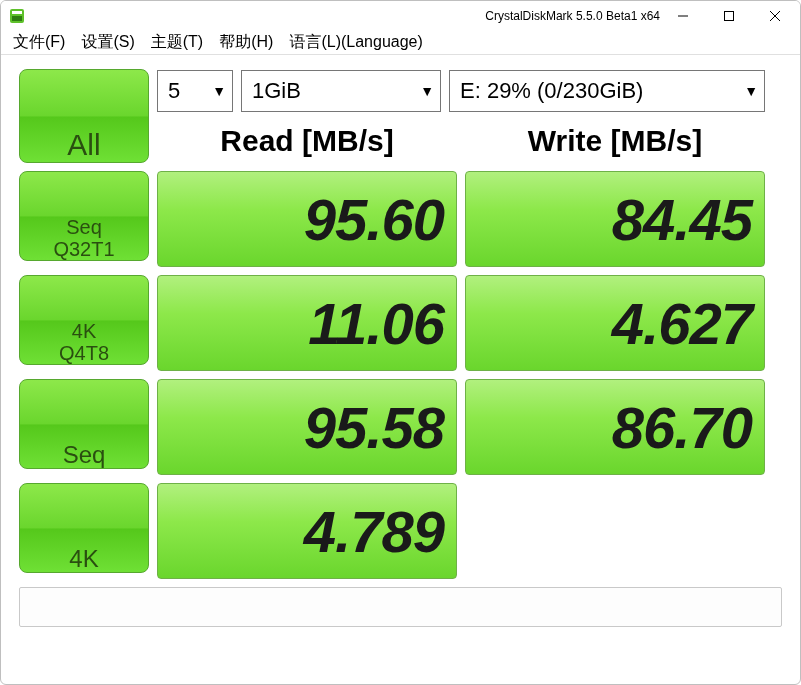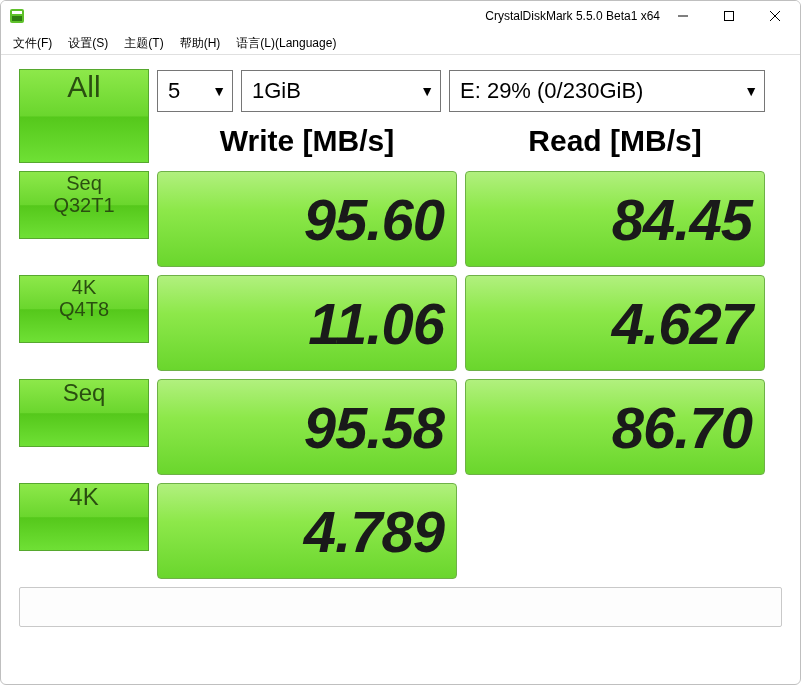--- a/index.html
+++ b/index.html
@@ -7,32 +7,32 @@
   body { overflow: hidden; border: 1px solid #bfbfbf; border-radius: 6px; }
 
   
   .titlebar { height: 30px; display: flex; align-items: center; padding: 0 2px 0 8px; background: #fff; user-select: none; text-align: right; }
   .titlebar .icon-box { width: 16px; height: 16px; margin-right: 6px; display:flex; align-items:center; justify-content:center;}
   .titlebar .title-text { font-size: 12px; color:#000; flex:1; }
   .win-controls { display:flex; height:100%; }
   .win-btn { width:46px; height:30px; display:flex; align-items:center; justify-content:center; font-size:10px; color:#000; }
 
   
-  .menubar { height: 24px; background:#fff; display:flex; align-items:flex-end; padding:0 4px; font-size:12px; border-bottom:1px solid #e0e0e0;}
+  .menubar { height: 24px; background:#fff; display:flex; align-items:center; padding:0 4px; font-size:16px; border-bottom:1px solid #e0e0e0;}
   .menu-item { padding: 2px 8px; cursor:default;}
 
   
   .content { padding: 14px 18px 10px 18px; }
   .grid { display:grid; grid-template-columns: 130px 300px 300px; grid-auto-rows: auto; gap: 8px 8px; }
 
   .green-btn {
     background: linear-gradient(to bottom, #8de84a 0%, #6ad62d 50%, #55c81b 51%, #6fe035 100%);
     border: 1px solid #56a82e;
-    border-radius: 0;
-    display:flex; align-items:flex-start; justify-content:center;
+    border-radius: 8px;
+    display:flex; align-items:flex-end; justify-content:center;
     text-align:center;
     cursor:pointer;
     height: 96px;
   }
   .green-btn .label-main { font-size: 24px; color:#2a4f10; font-weight:400;}
   .green-btn .label-sub  { font-size: 20px; color:#2a4f10; font-weight:400; line-height:1.1;}
   .green-btn.all { grid-row: span 2;}
   .green-btn.all .label-main { font-size: 30px;}
   .row-header-top { grid-column: 2 / span 2; display:flex; gap:8px; align-items:center;}
   .select-box { background:#fff; border:1px solid #767676; height:42px; display:flex; align-items:center; justify-content:space-between; padding:0 6px 0 10px; font-size:22px; font-weight:400;}
@@ -53,21 +53,21 @@
     display:flex; align-items:center; justify-content:flex-end;
     padding: 0 12px;
     font-size: 58px; font-weight:800; color:#1a1a1a;
     letter-spacing: -1px;
     font-family: "Arial Black", Arial, sans-serif;
     font-style: italic;
   }
 
   
   .statusbar { margin-top:8px; height:40px; border:1px solid #c9c9c9; border-radius:2px; background:#fdfdfd;}
-  .green-btn.test { height:68px;}
+  .green-btn.test { height:90px;}
   .green-btn.test .inner { display:flex; flex-direction:column; align-items:center;}
 
 </style>
 </head>
 <body>
 
 <div class="titlebar">
   <div class="icon-box">
     <svg width="16" height="16" viewBox="0 0 16 16">
       <rect x="1" y="1" width="14" height="14" rx="2" fill="#5ec12a"></rect>
@@ -119,22 +119,22 @@
       <div class="select-box size">
         <span>1GiB</span>
         <span class="chev">▼</span>
       </div>
       <div class="select-box drive">
         <span>E: 29% (0/230GiB)</span>
         <span class="chev">▼</span>
       </div>
     </div>
 
+    <div class="col-header">Read [MB/s]</div>
     <div class="col-header">Write [MB/s]</div>
-    <div class="col-header">Read [MB/s]</div>
 
     <div class="green-btn test">
       <div class="inner">
         <span class="label-sub">Seq</span>
         <span class="label-sub">Q32T1</span>
       </div>
     </div>
     <div class="value-box">95.60</div>
     <div class="value-box">84.45</div>
 

